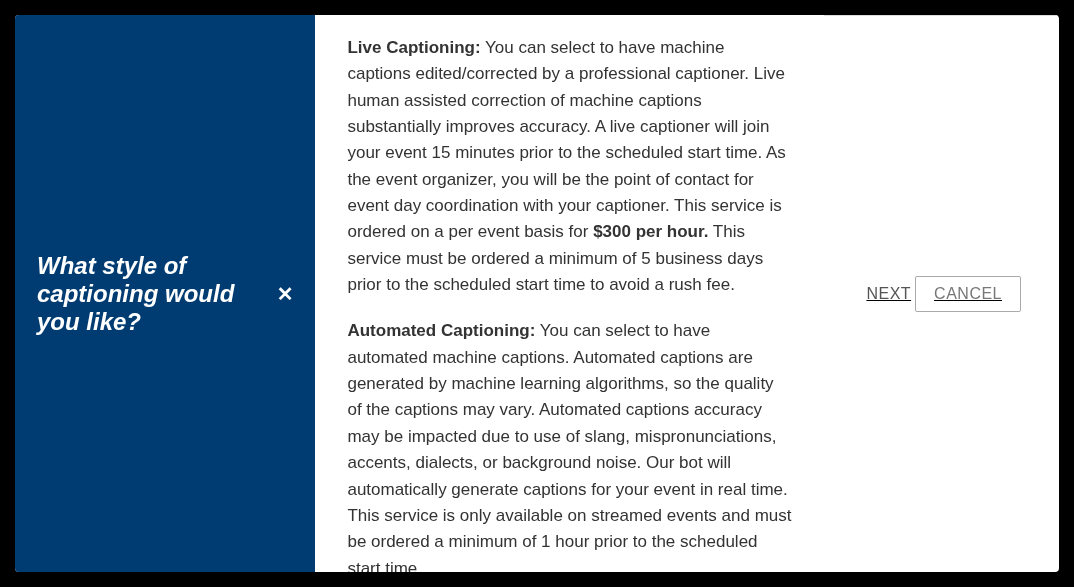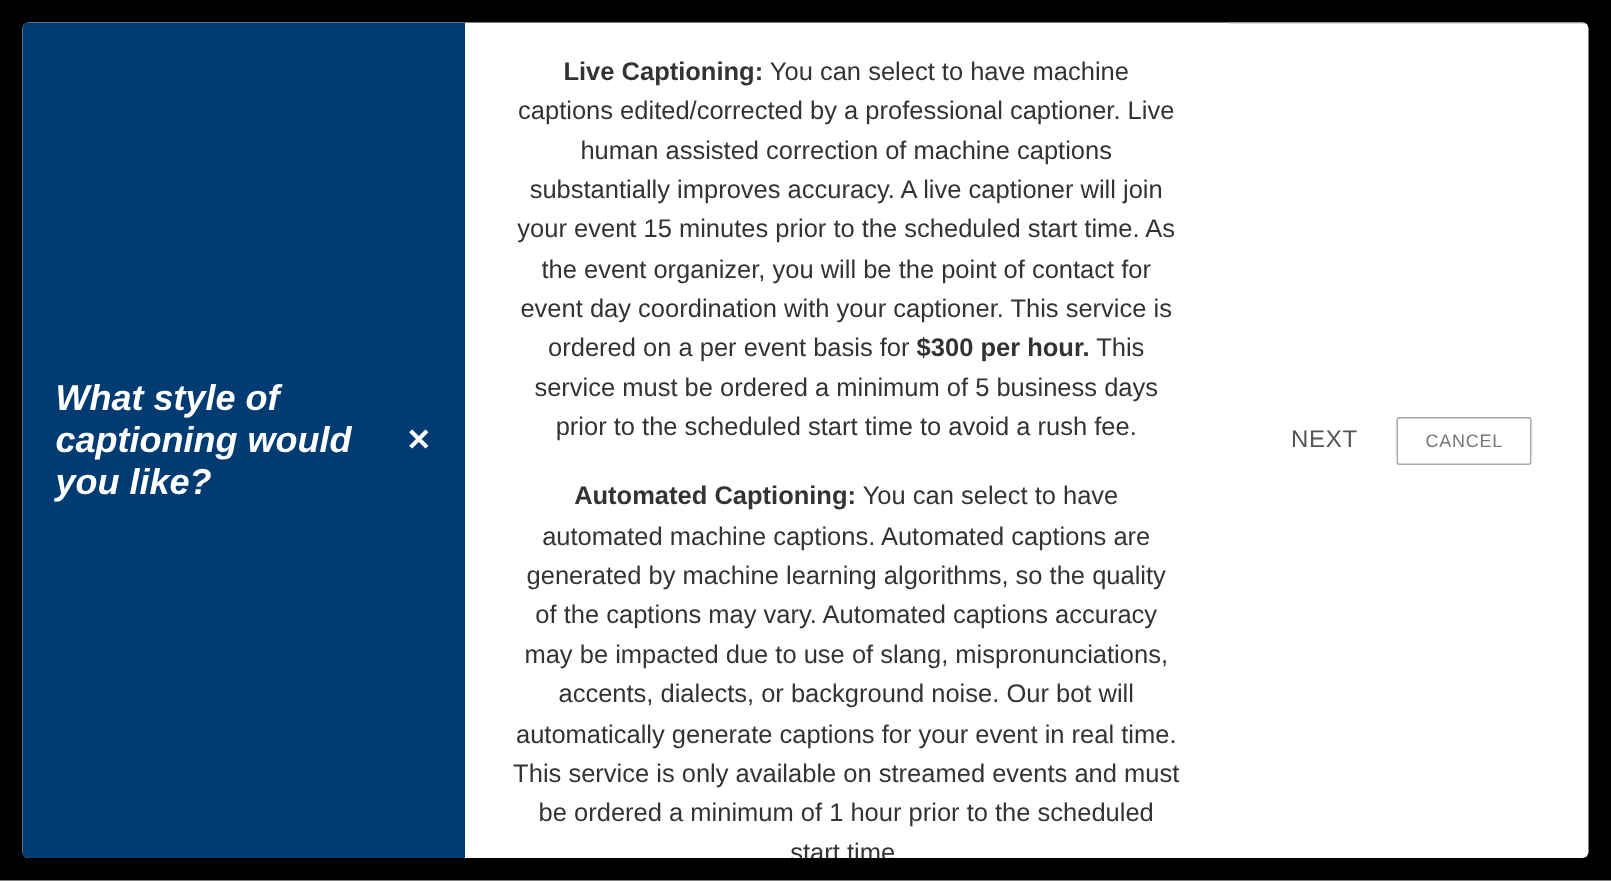--- a/index.html
+++ b/index.html
@@ -46,21 +46,20 @@
     .modal-body {
       padding: 20px 32px 10px 32px;
       color: #333;
       font-size: 17px;
       line-height: 1.55;
       flex: 1;
       position: relative;
     }
     .modal-body p {
       margin-bottom: 20px;
-      text-align: center;
     }
     .modal-body b {
       font-weight: 600;
     }
     .select-wrapper {
       position: relative;
       width: 445px;
       margin-top: 6px;
     }
     .select-box {
@@ -96,34 +95,35 @@
       font-size: 16px;
       color: #333;
       cursor: pointer;
     }
     .modal-footer {
       border-top: 1px solid #ddd;
       padding: 18px 38px;
       display: flex;
       justify-content: flex-end;
       align-items: center;
-      gap: 22px;
+      gap: 0;
+      text-decoration: underline;
     }
     .btn-next {
       color: #555;
       font-size: 16px;
       letter-spacing: 0.5px;
       cursor: pointer;
       padding: 8px 4px;
       background: transparent;
       border: none;
     }
     .btn-cancel {
       color: #777;
-      font-size: 12px;
+      font-size: 16px;
       letter-spacing: 0.5px;
       cursor: pointer;
       padding: 8px 18px;
       background: transparent;
       border: 1px solid #aaa;
       border-radius: 2px;
       text-align: right;
     }
   </style>
 </head>

